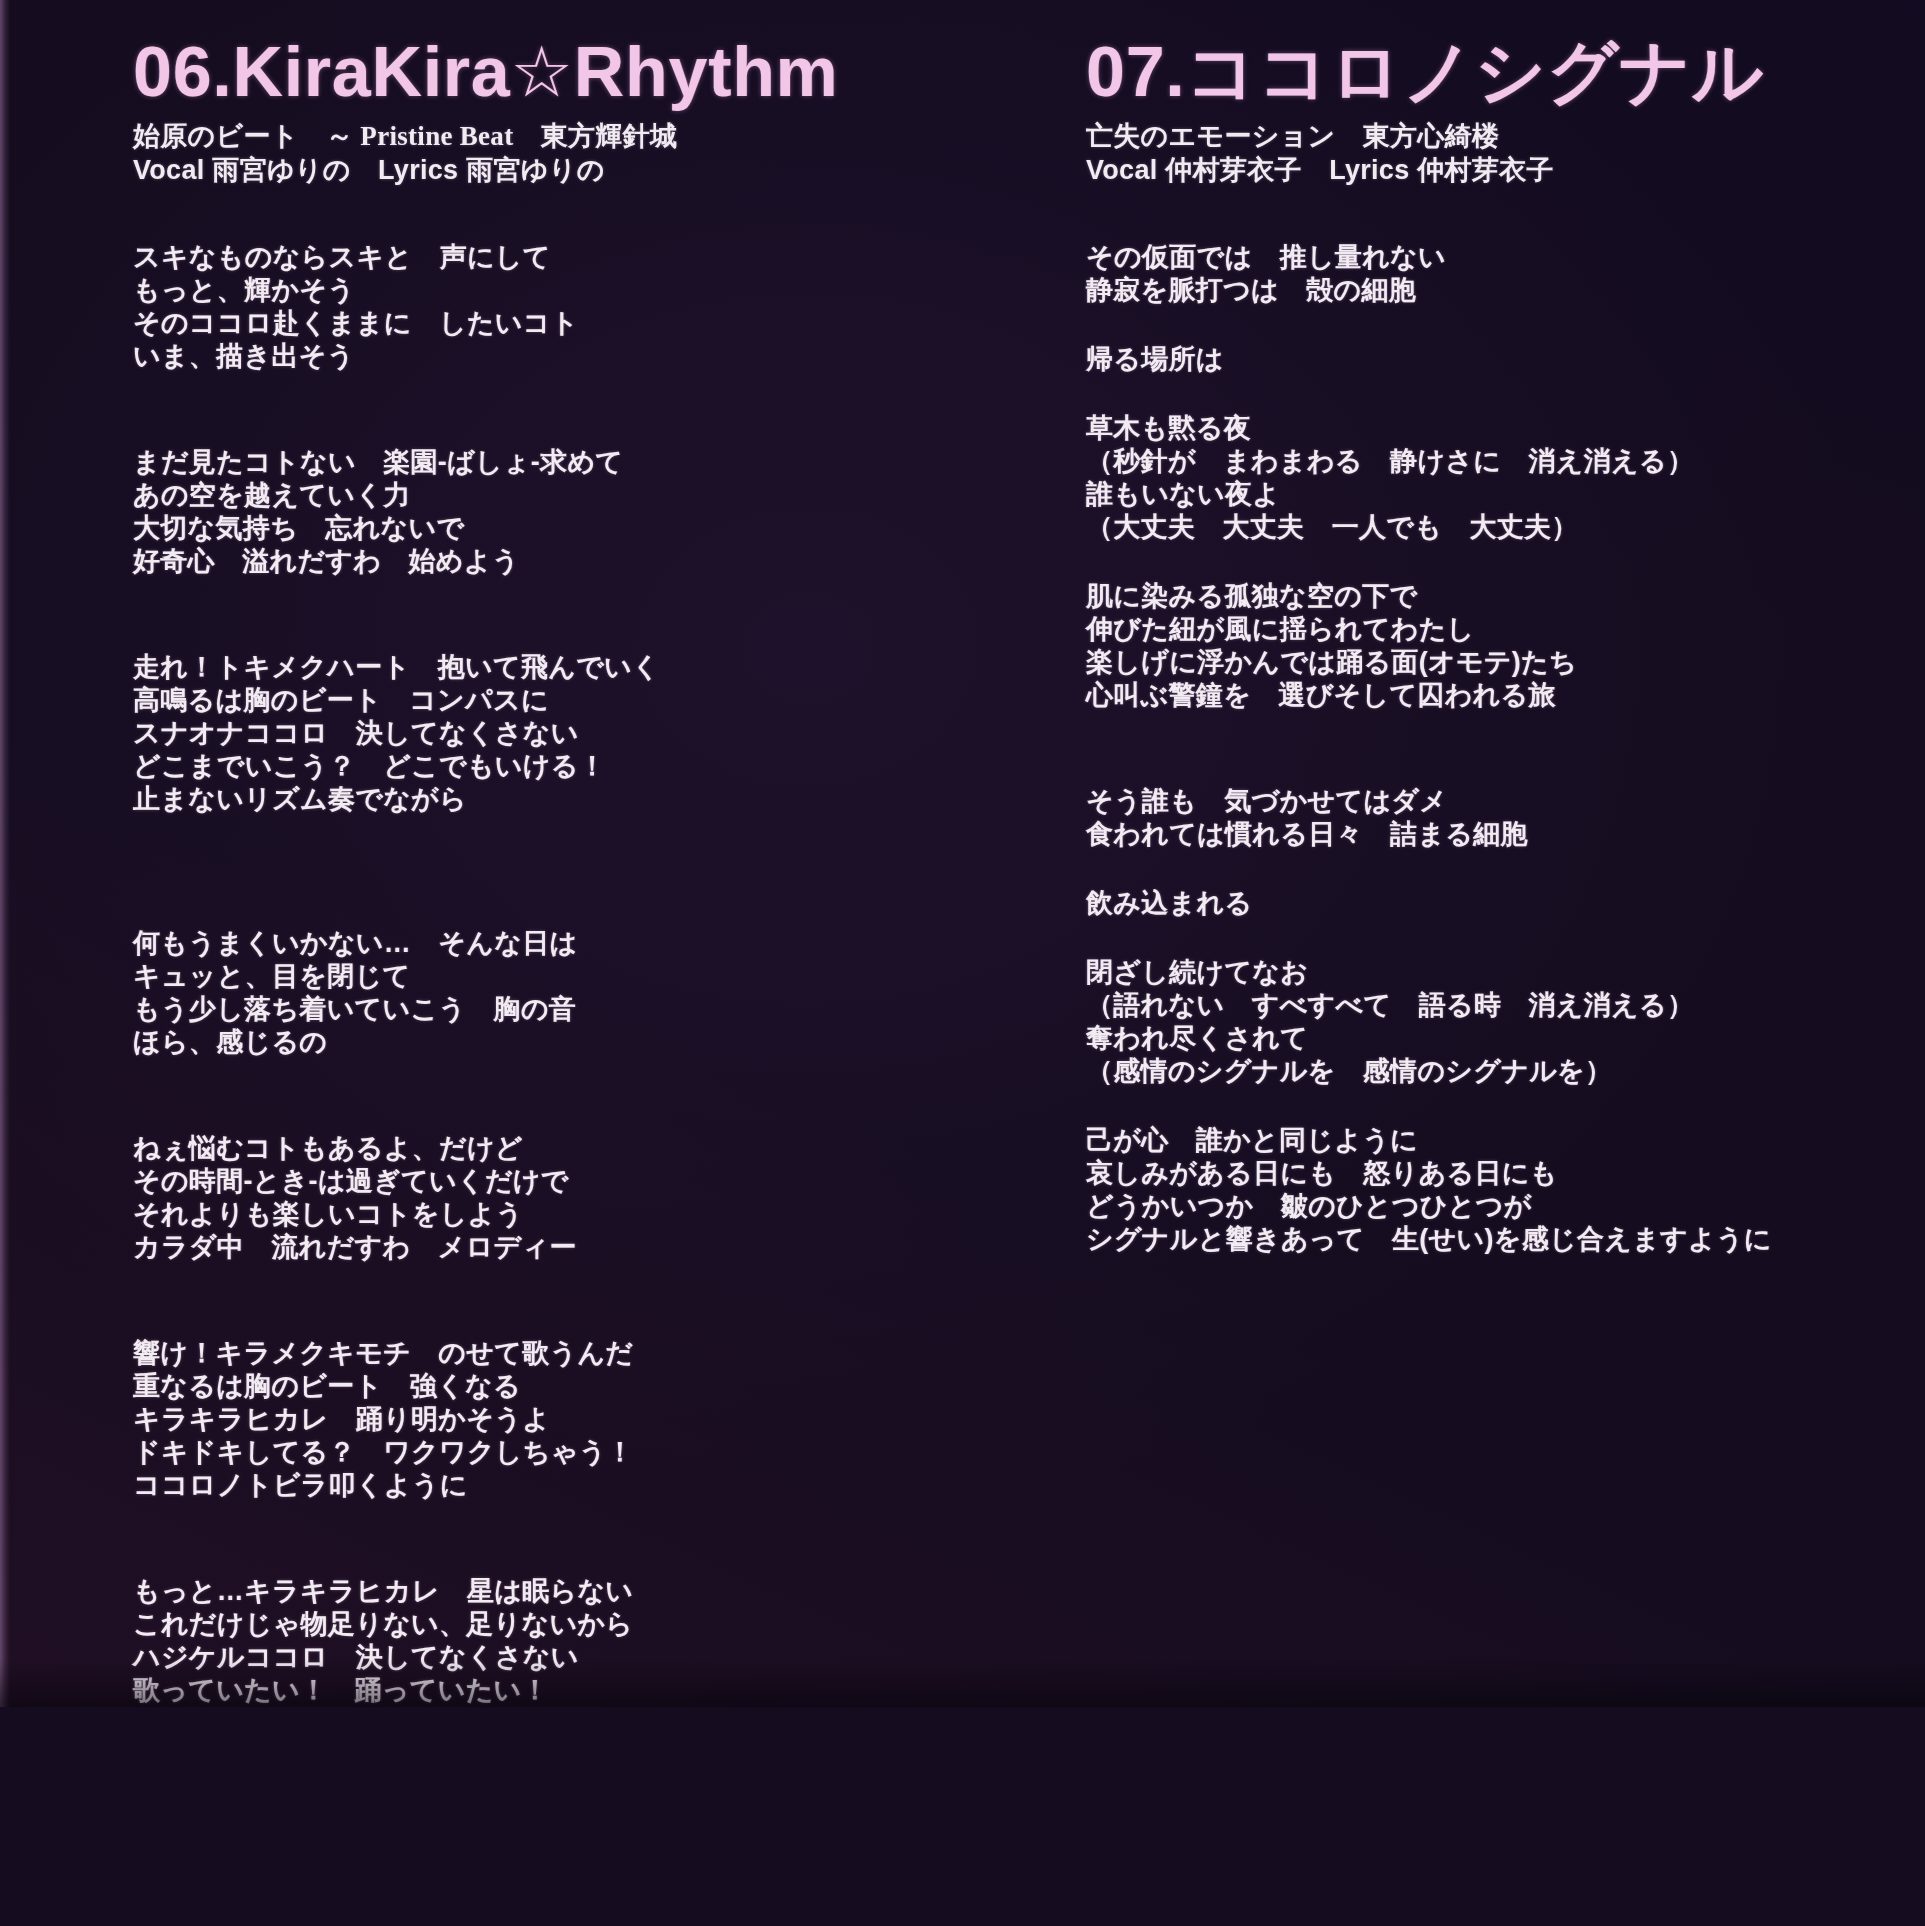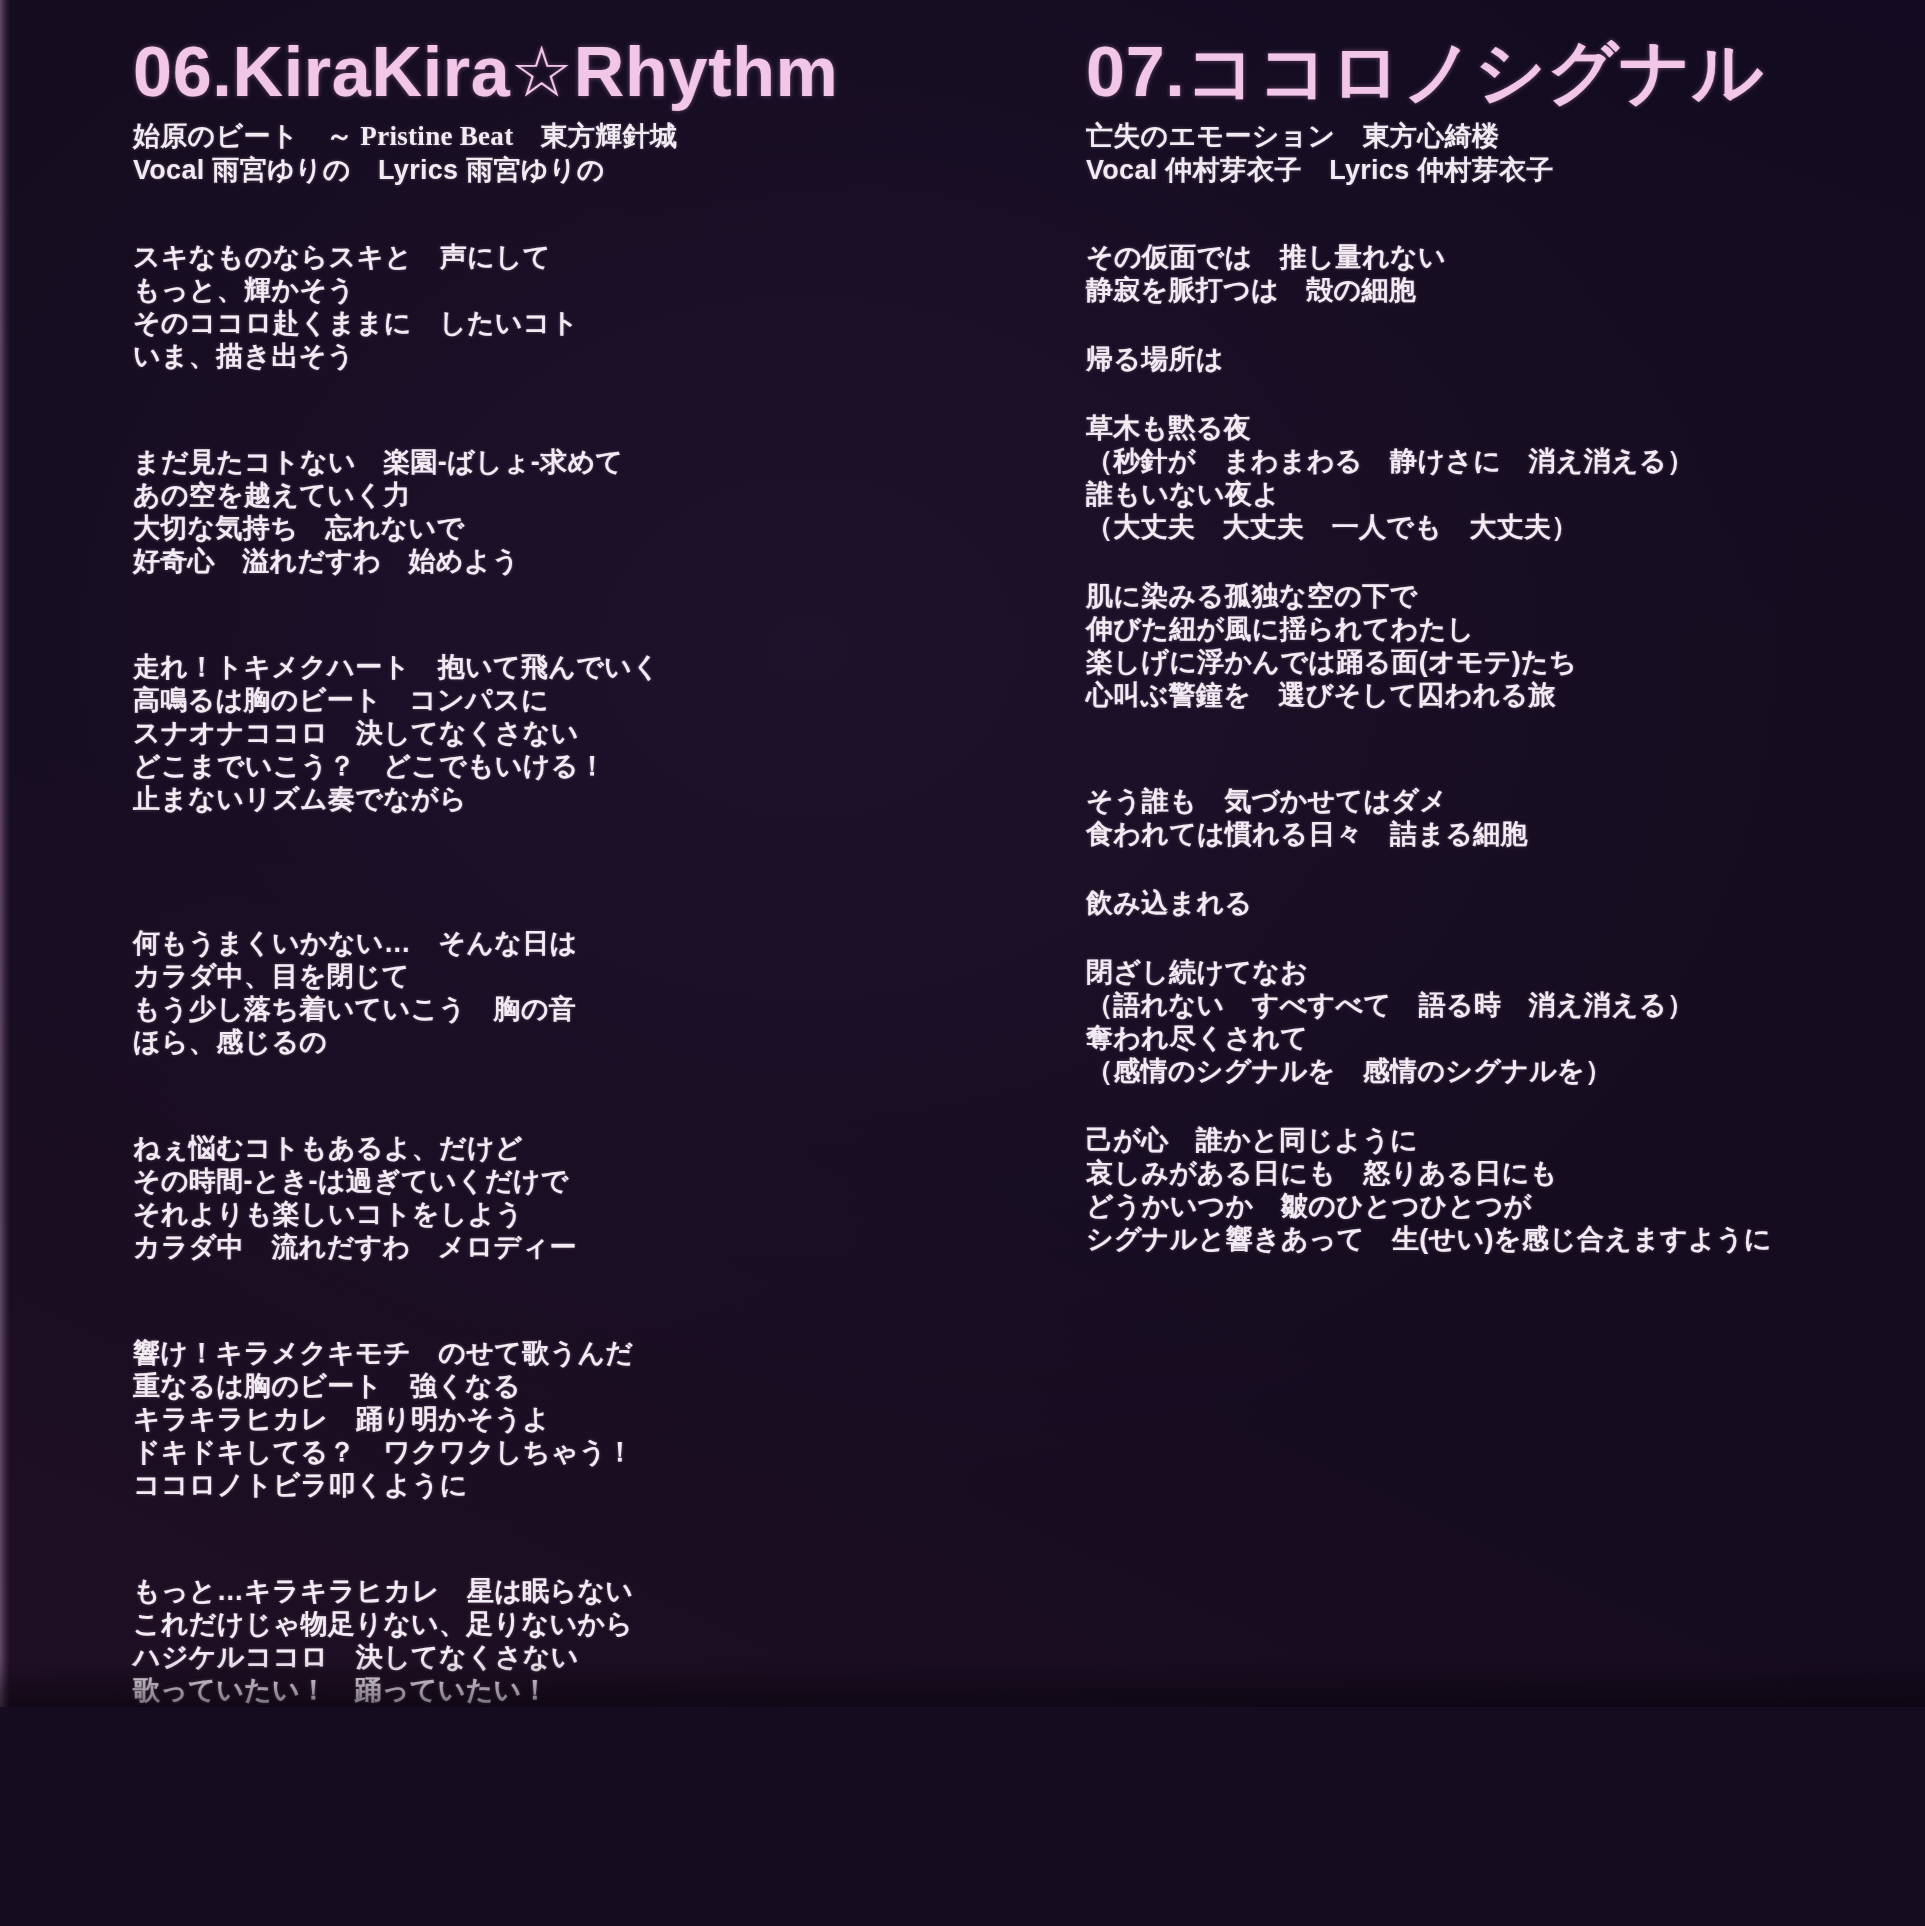--- a/index.html
+++ b/index.html
@@ -107,21 +107,21 @@
         </div>
         <div class="stanza">
           <p class="line">走れ！トキメクハート　抱いて飛んでいく</p>
           <p class="line">高鳴るは胸のビート　コンパスに</p>
           <p class="line">スナオナココロ　決してなくさない</p>
           <p class="line">どこまでいこう？　どこでもいける！</p>
           <p class="line">止まないリズム奏でながら</p>
         </div>
         <div class="stanza">
           <p class="line">何もうまくいかない…　そんな日は</p>
-          <p class="line">カラダ中、目を閉じて</p>
+          <p class="line">キュッと、目を閉じて</p>
           <p class="line">もう少し落ち着いていこう　胸の音</p>
           <p class="line">ほら、感じるの</p>
         </div>
         <div class="stanza">
           <p class="line">ねぇ悩むコトもあるよ、だけど</p>
           <p class="line">その時間-とき-は過ぎていくだけで</p>
           <p class="line">それよりも楽しいコトをしよう</p>
           <p class="line">カラダ中　流れだすわ　メロディー</p>
         </div>
         <div class="stanza">

